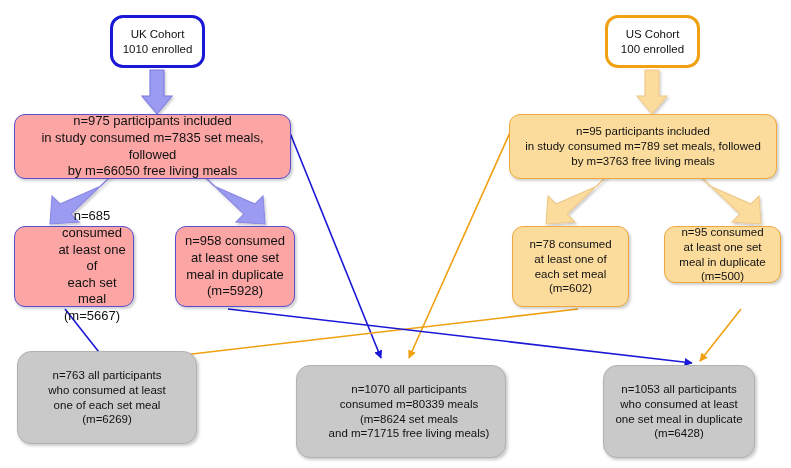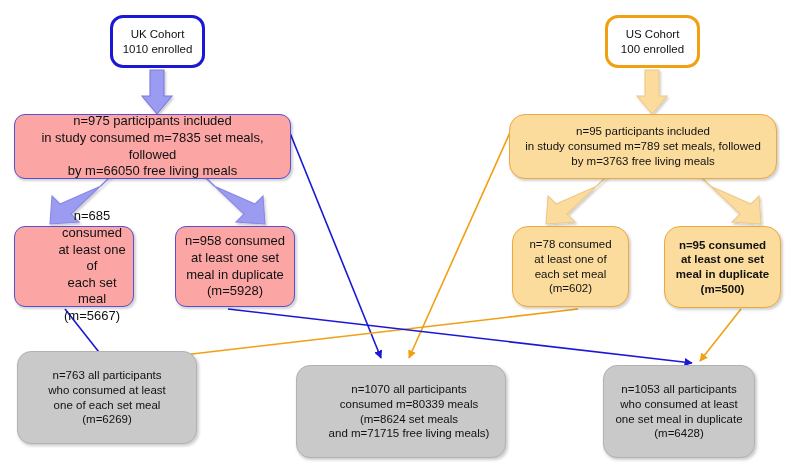--- a/index.html
+++ b/index.html
@@ -40,21 +40,21 @@
   .blue-box{
     background:#fca5a5;
     border:1.6px solid #5a4fd0;
     border-radius:11px;
     box-shadow:1.5px 2px 2.5px rgba(0,0,0,0.18);
     font-size:13px;
   }
   .orange-box{
     background:#fbdc9d;
     border:1.6px solid #f0a83a;
-    border-radius:16px;
+    border-radius:11px;
     box-shadow:1.5px 2px 2.5px rgba(0,0,0,0.18);
     font-size:11.5px;
   }
   .gray-box{
     background:#c9c9c9;
     border:1.4px solid #b2b2b2;
     border-radius:14px;
     box-shadow:1.5px 2px 3px rgba(0,0,0,0.20);
     font-size:11.5px;
   }
@@ -161,21 +161,21 @@
 
   <div class="node orange-box" style="left:512px;top:226px;width:117px;height:81px;text-align:center;">
     <span class="txt">
       <span>n=78 consumed</span><br>
       <span>at least one of</span><br>
       <span>each set meal</span><br>
       <span>(m=602)</span>
     </span>
   </div>
 
-  <div class="node orange-box" style="left:664px;top:226px;width:117px;height:82px;font-weight:bold;">
+  <div class="node orange-box" style="left:664px;top:226px;width:117px;height:57px;">
     <span class="txt">
       <span>n=95 consumed</span><br>
       <span>at least one set</span><br>
       <span>meal in duplicate</span><br>
       <span>(m=500)</span>
     </span>
   </div>
 
   <div class="node gray-box" style="left:17px;top:351px;width:180px;height:93px;">
     <span class="txt">

